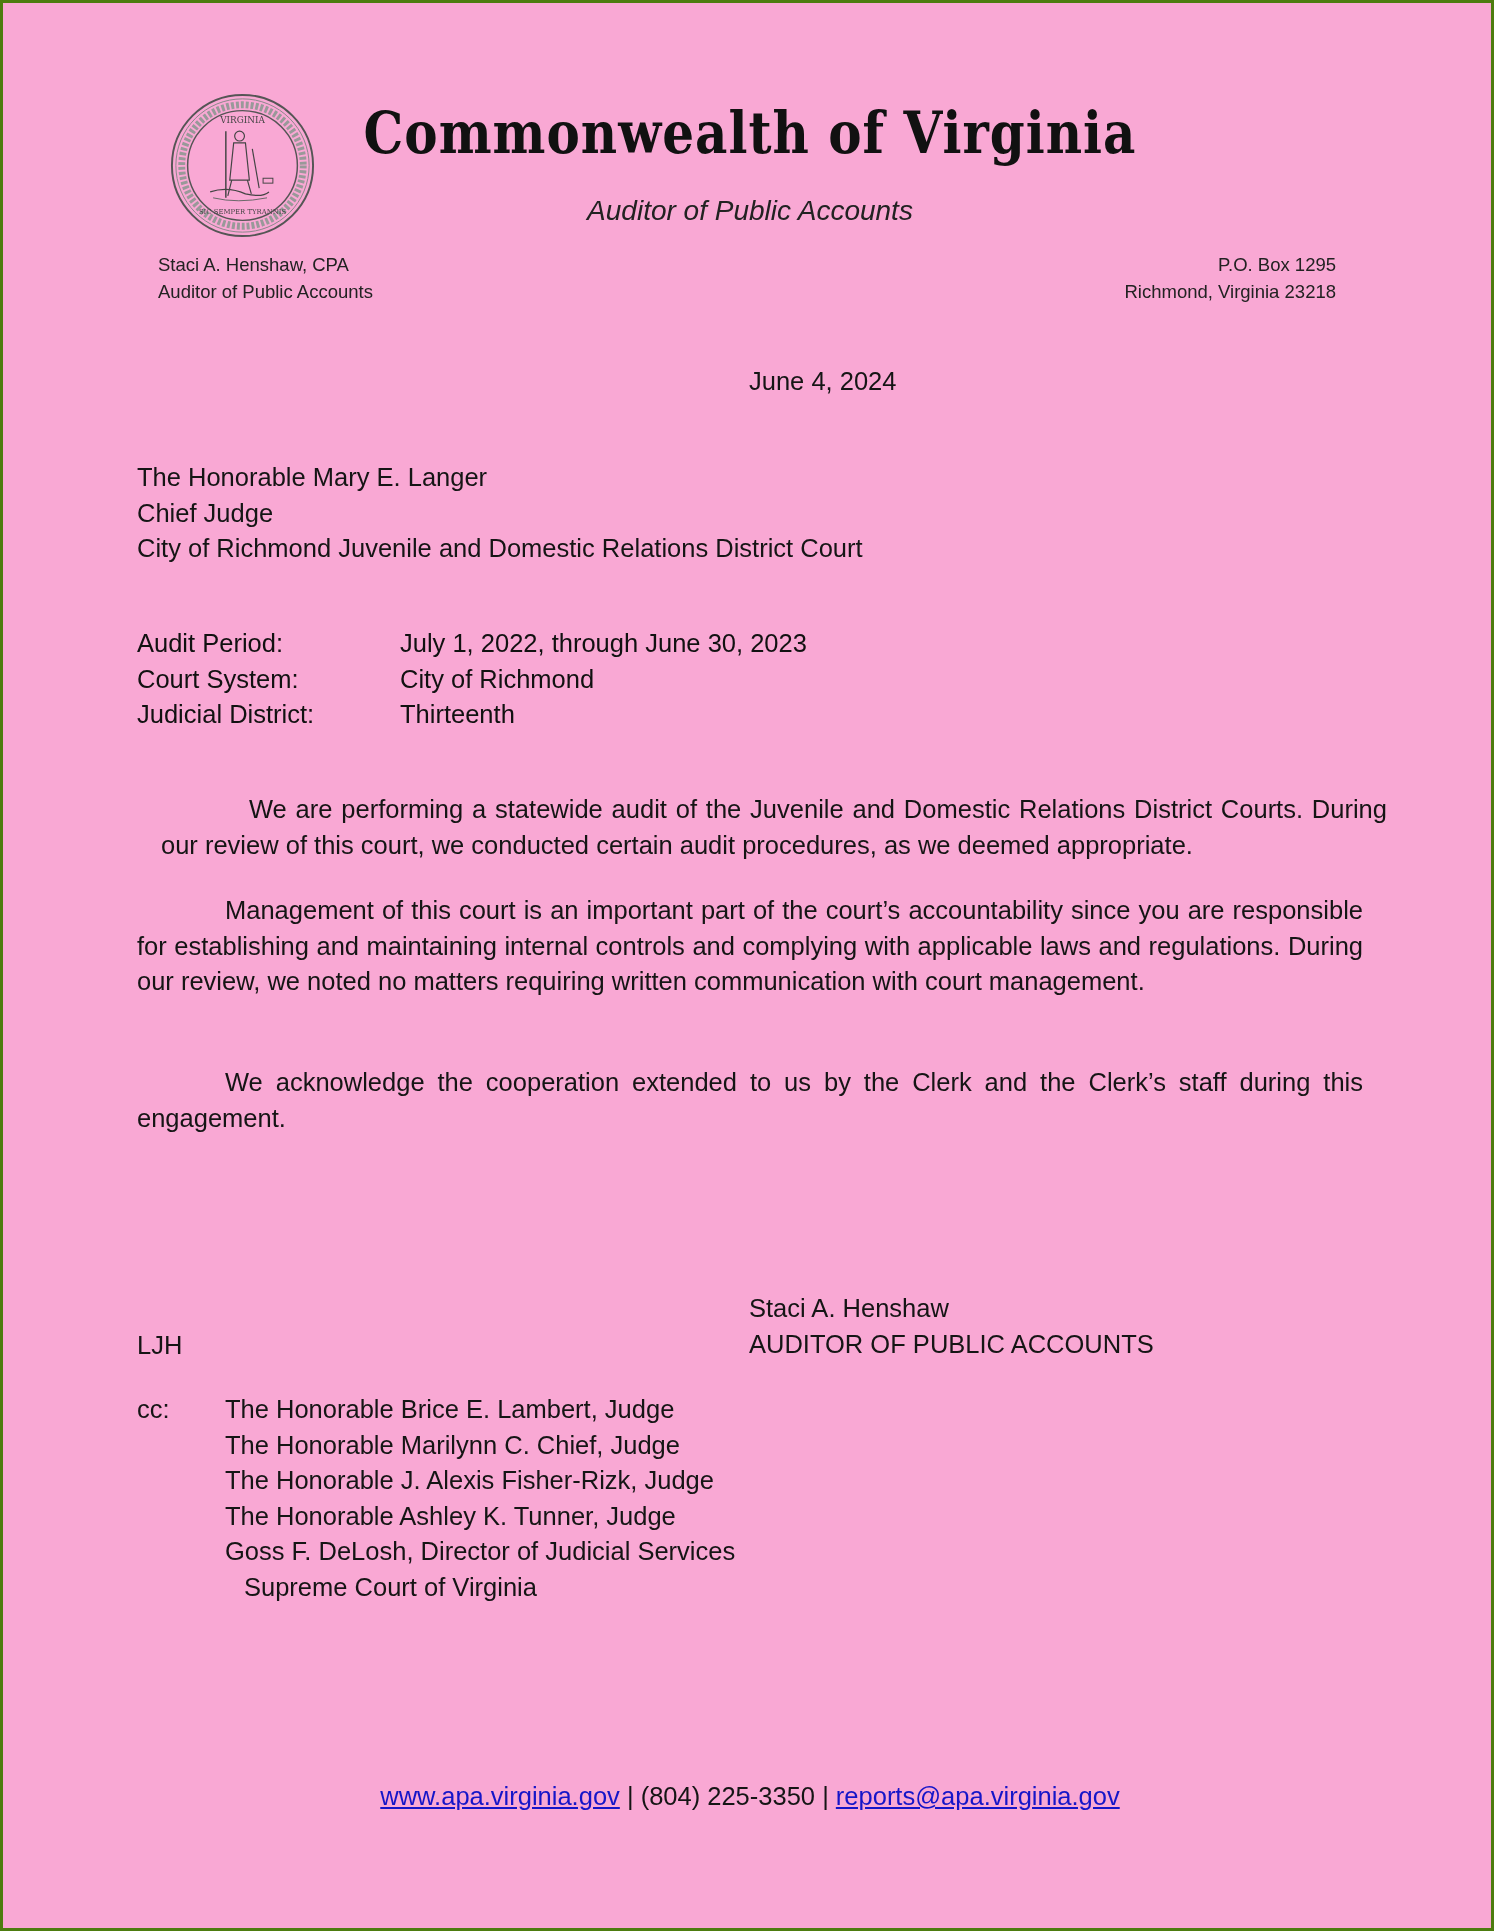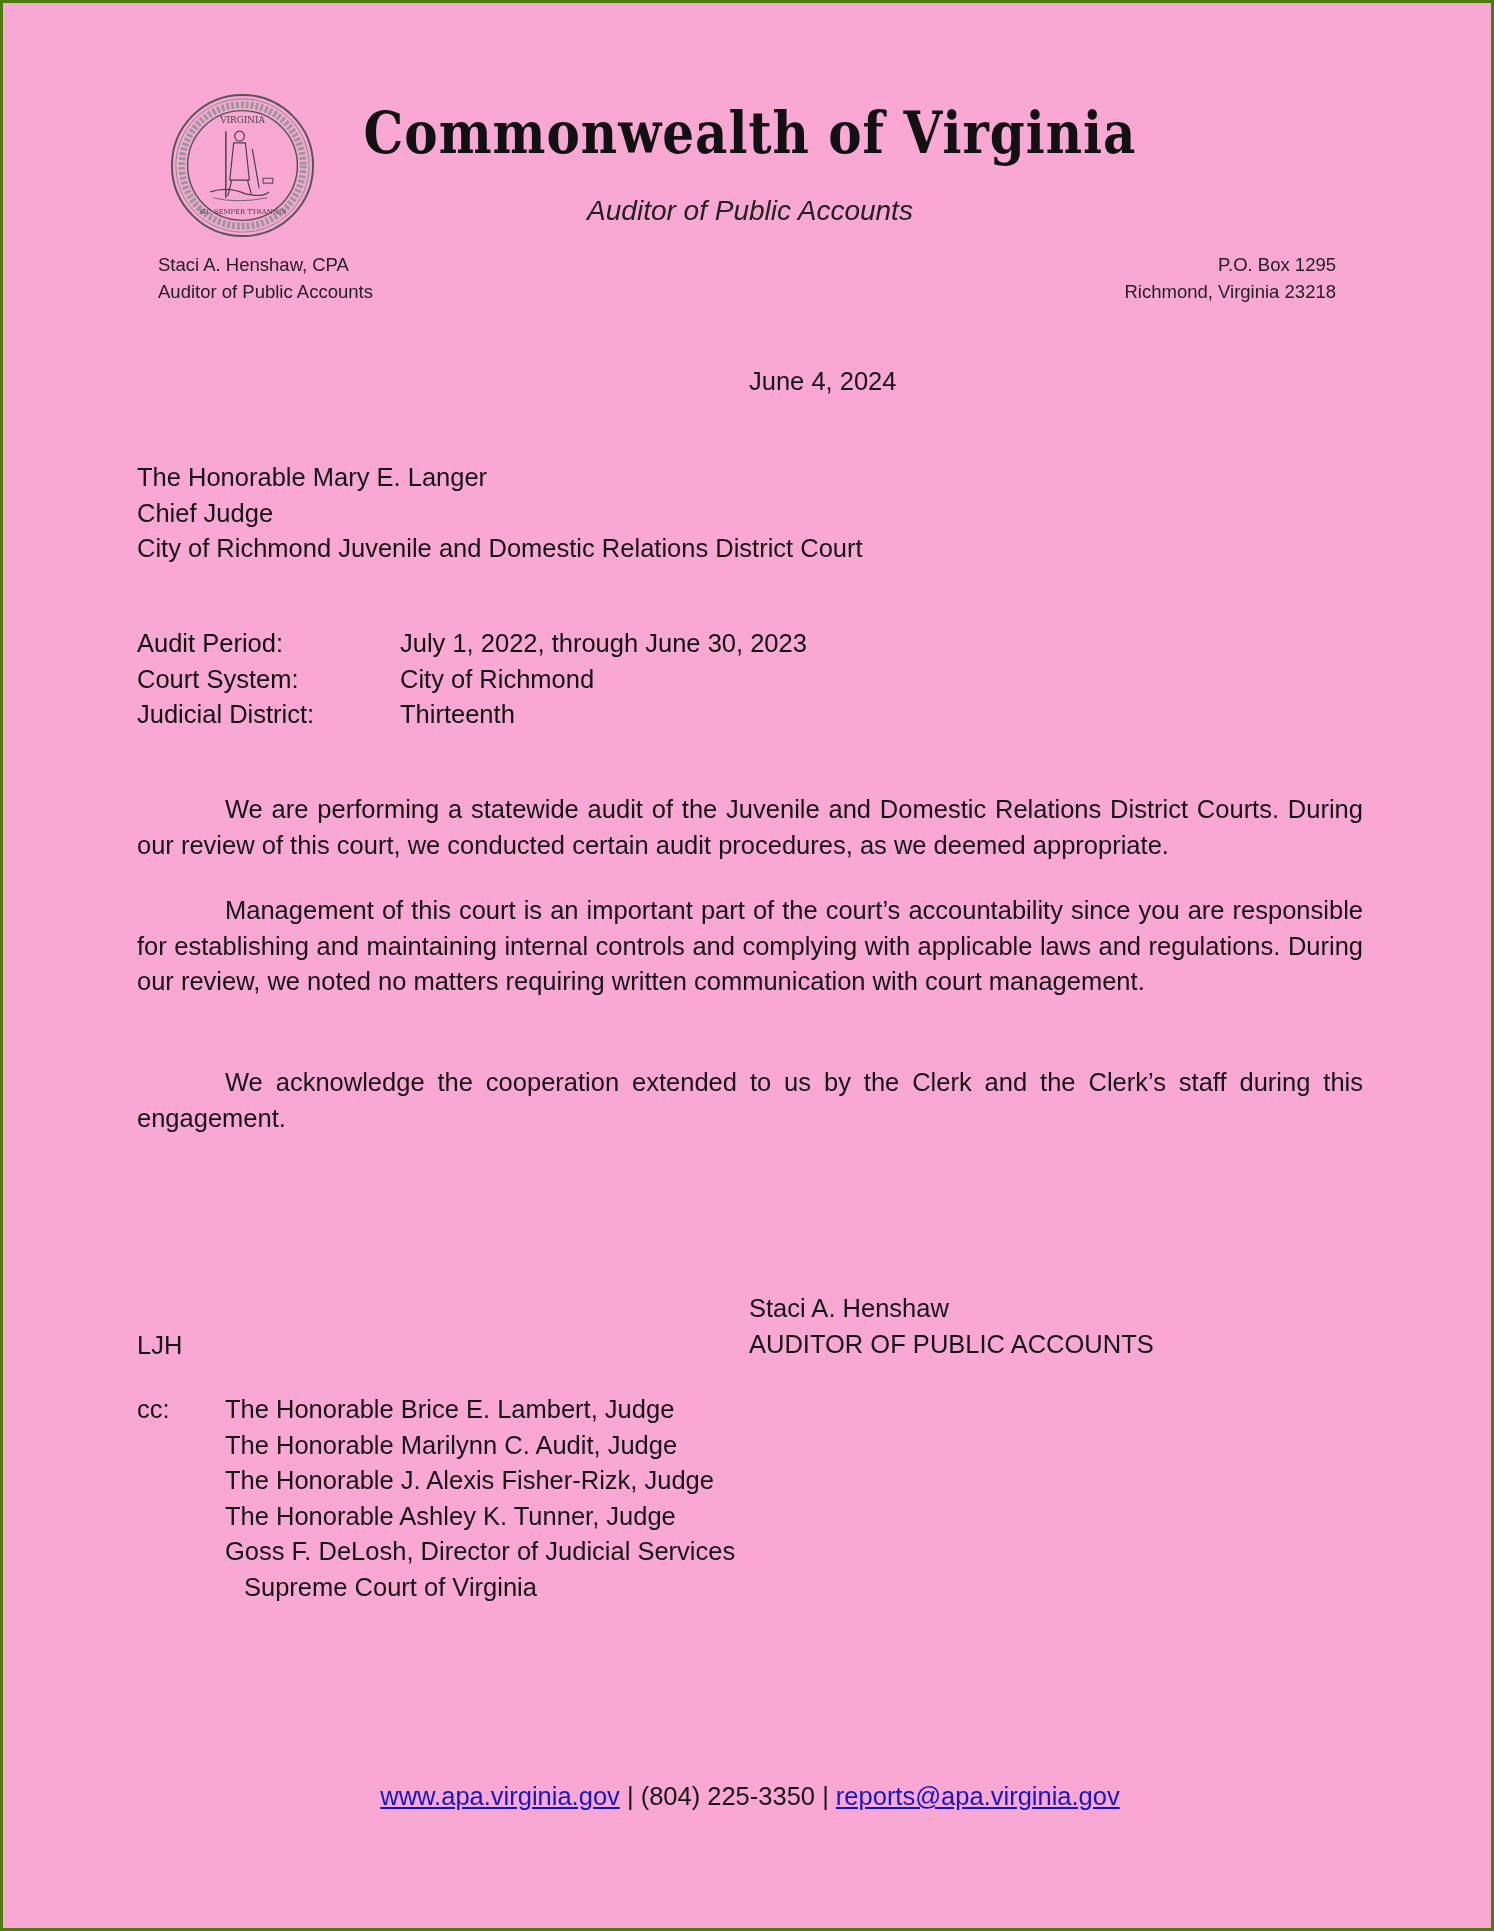--- a/index.html
+++ b/index.html
@@ -92,35 +92,35 @@
   <div class="audit-row" style="top:623px;">
     <span class="lbl">Audit Period:</span><span>July 1, 2022, through June 30, 2023</span>
   </div>
   <div class="audit-row" style="top:658.6px;">
     <span class="lbl">Court System:</span><span>City of Richmond</span>
   </div>
   <div class="audit-row" style="top:694.2px;">
     <span class="lbl">Judicial District:</span><span>Thirteenth</span>
   </div>
 
-  <div class="para" style="top:789px;"><span class="indent"></span><span>We are performing a statewide audit of the Juvenile and Domestic Relations District Courts. During our review of this court, we conducted certain audit procedures, as we deemed appropriate.</span></div>
+  <div class="para" style="top:789px;margin-left:24px;"><span class="indent"></span><span>We are performing a statewide audit of the Juvenile and Domestic Relations District Courts. During our review of this court, we conducted certain audit procedures, as we deemed appropriate.</span></div>
   <div class="para" style="top:890px;"><span class="indent"></span><span>Management of this court is an important part of the court’s accountability since you are responsible for establishing and maintaining internal controls and complying with applicable laws and regulations.  During our review, we noted no matters requiring written communication with court management.</span></div>
   <div class="para" style="top:1062px;"><span class="indent"></span><span>We acknowledge the cooperation extended to us by the Clerk and the Clerk’s staff during this engagement.</span></div>
 
   <div class="abs body-text" style="left:746px; top:1288px;">
     <div>Staci A. Henshaw</div>
     <div>AUDITOR OF PUBLIC ACCOUNTS</div>
   </div>
 
   <div class="abs body-text" style="left:134px; top:1325px;">LJH</div>
 
   <div class="cc-label body-text" style="top:1389px;text-align:center;">cc:</div>
   <div class="cc-list body-text" style="top:1389px;">
     <div>The Honorable Brice E. Lambert, Judge</div>
-    <div>The Honorable Marilynn C. Audit, Judge</div>
+    <div>The Honorable Marilynn C. Chief, Judge</div>
     <div>The Honorable J. Alexis Fisher-Rizk, Judge</div>
     <div>The Honorable Ashley K. Tunner, Judge</div>
     <div>Goss F. DeLosh, Director of Judicial Services</div>
     <div class="sub">Supreme Court of Virginia</div>
   </div>
 
   <div class="footer">
     <a>www.apa.virginia.gov</a>
     <span>|</span>
     <span>(804) 225-3350</span>

